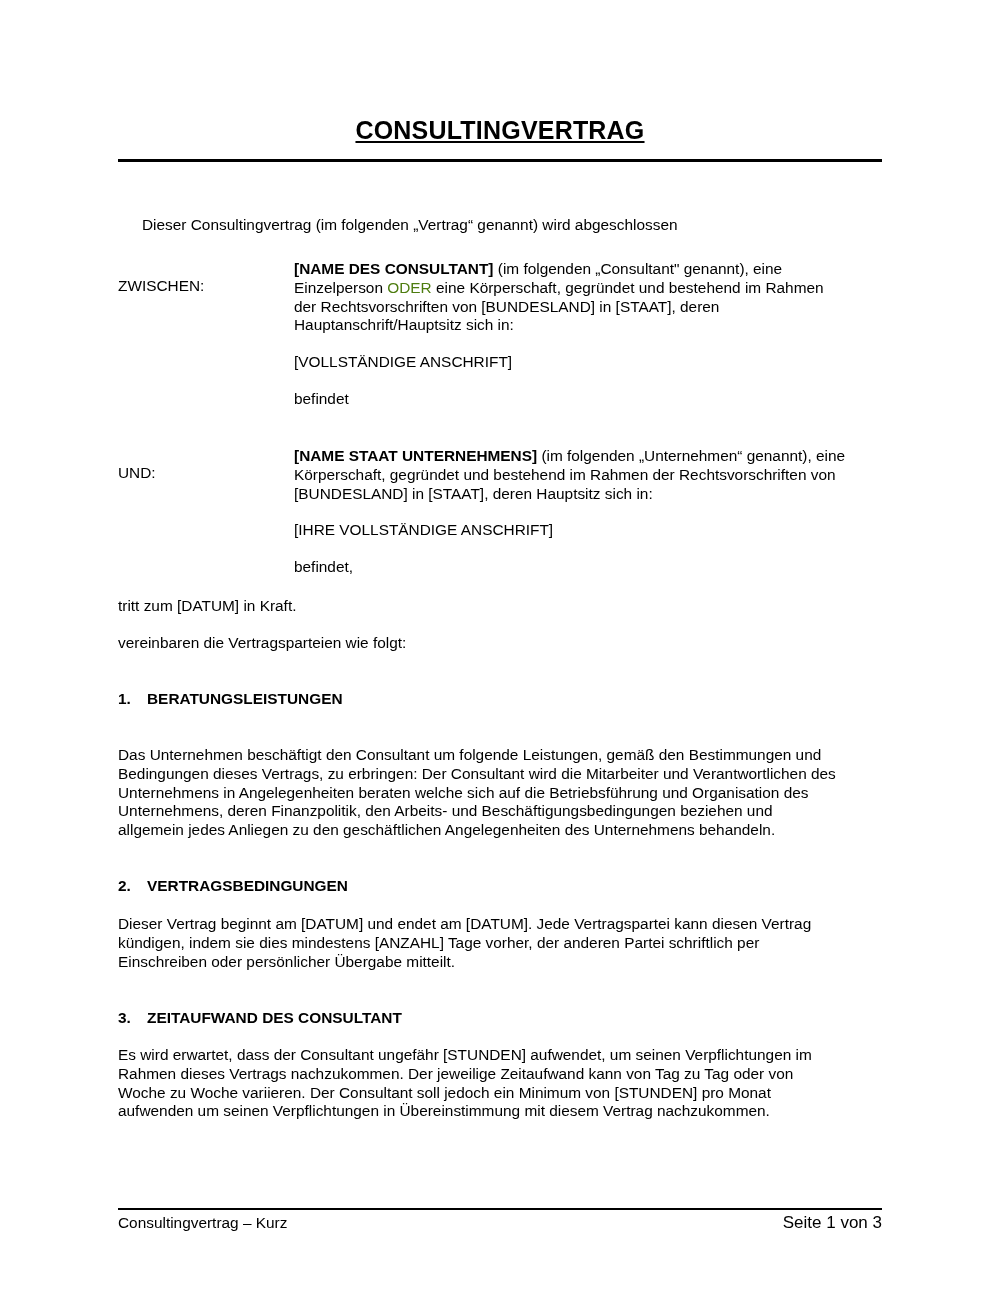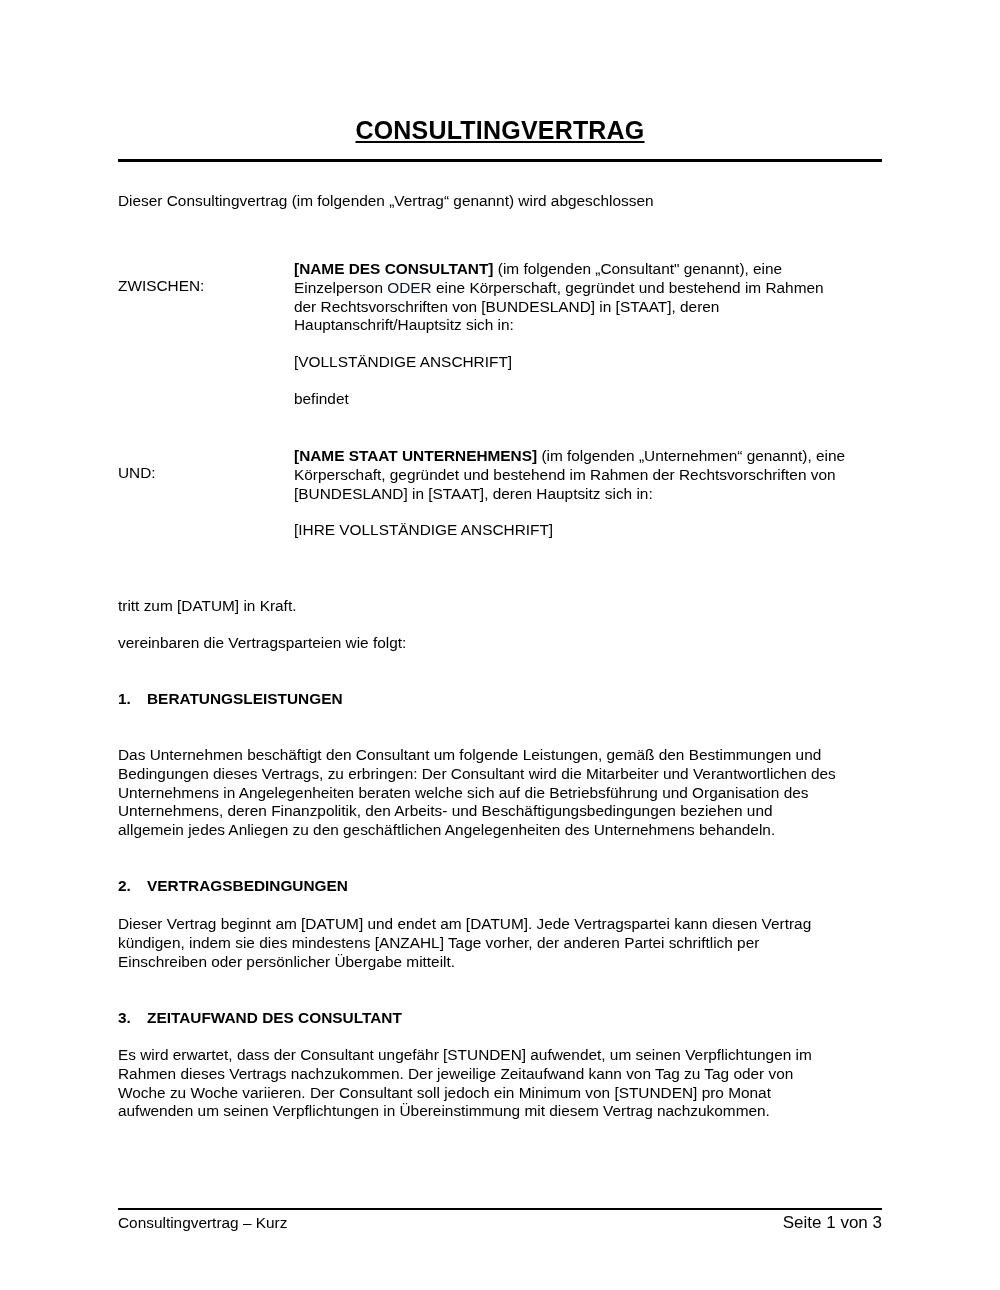--- a/index.html
+++ b/index.html
@@ -9,56 +9,57 @@
   .title { position: absolute; top: 116px; left: 0; width: 764px; text-align: center;
            font-weight: bold; font-size: 25px; letter-spacing: 0.2px; text-decoration: underline; }
   .title-rule { position: absolute; top: 159px; left: 0; width: 764px; height: 3px; background: #000; }
   .txt { font-size: 15.4px; line-height: 18.8px; }
   .abs { position: absolute; left: 0; width: 764px; }
   .party { position: absolute; left: 0; width: 764px; }
   .party-label { position: absolute; left: 0; top: 17px; font-weight: normal; font-size: 15.4px; line-height: 18.8px; }
   .party-body { position: absolute; left: 176px; top: 0; width: 590px; }
   .party-body p { margin: 0; }
   .b { font-weight: bold; }
-  .grey { color: #0f172a; }
+  .grey { color: #4d7c0f; }
   .section-heading { position: absolute; left: 0; font-weight: bold; font-size: 15.4px; line-height: 18.8px; }
   .section-heading .num { display: inline-block; width: 29px; }
   .footer-rule { position: absolute; top: 1208px; left: 0; width: 764px; height: 2px; background: #000; }
   .footer-left { position: absolute; top: 1214px; left: 0; font-size: 15.4px; line-height: 18.8px; }
   .footer-right { position: absolute; top: 1214px; right: 0; font-size: 17px; line-height: 18.8px; text-align: right; }
 </style>
 </head>
 <body>
 
 <div class="page">
 
   <div class="title">CONSULTINGVERTRAG</div>
   <div class="title-rule"></div>
 
-  <div class="abs txt" style="top:192px;">Dieser Consultingvertrag (im folgenden „Vertrag“ genannt) wird abgeschlossen</div>
+  <div class="abs txt" style="top:216px;margin-left:24px;">Dieser Consultingvertrag (im folgenden „Vertrag“ genannt) wird abgeschlossen</div>
 
   <div class="party txt" style="top:260px;">
     <div class="party-label">ZWISCHEN:</div>
     <div class="party-body">
       <p><span class="b">[NAME DES CONSULTANT]</span><span> (im folgenden „Consultant" genannt), eine</span></p>
       <p><span>Einzelperson </span><span class="grey">ODER</span><span> eine Körperschaft, gegründet und bestehend im Rahmen</span></p>
       <p>der Rechtsvorschriften von [BUNDESLAND] in [STAAT], deren</p>
       <p>Hauptanschrift/Hauptsitz sich in:</p>
       <p style="margin-top:18px;">[VOLLSTÄNDIGE ANSCHRIFT]</p>
       <p style="margin-top:18px;">befindet</p>
     </div>
   </div>
 
   <div class="party txt" style="top:447px;">
     <div class="party-label">UND:</div>
     <div class="party-body">
       <p><span class="b">[NAME STAAT UNTERNEHMENS]</span><span> (im folgenden „Unternehmen“ genannt), eine</span></p>
       <p>Körperschaft, gegründet und bestehend im Rahmen der Rechtsvorschriften von</p>
       <p>[BUNDESLAND] in [STAAT], deren Hauptsitz sich in:</p>
       <p style="margin-top:18px;">[IHRE VOLLSTÄNDIGE ANSCHRIFT]</p>
+      <p style="margin-top:18px;">befindet,</p>
     </div>
   </div>
 
   <div class="abs txt" style="top:597px;">tritt zum [DATUM] in Kraft.</div>
 
   <div class="abs txt" style="top:634px;">
     <div>vereinbaren die Vertragsparteien wie folgt:</div>
   </div>
 
   <div class="section-heading" style="top:690px;">

